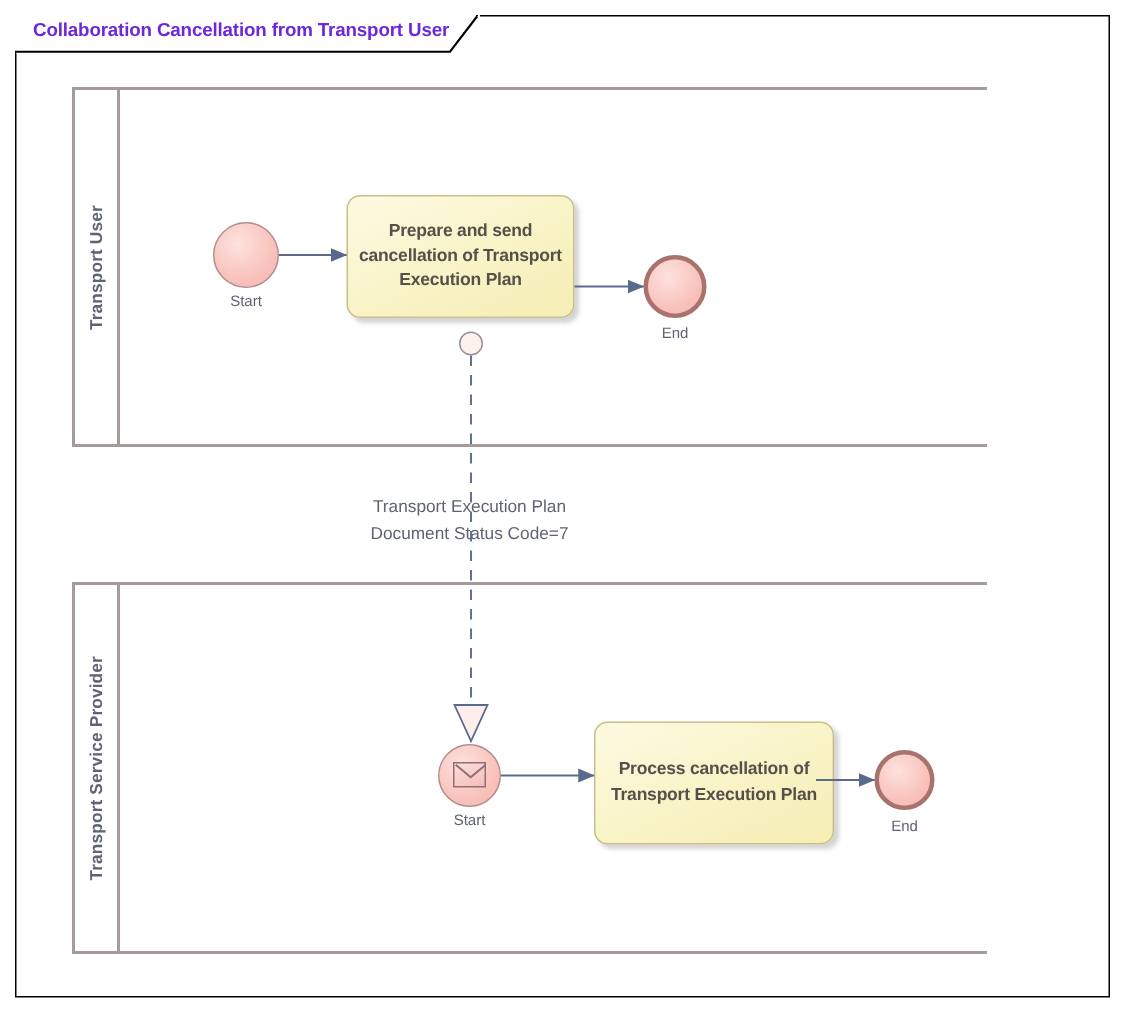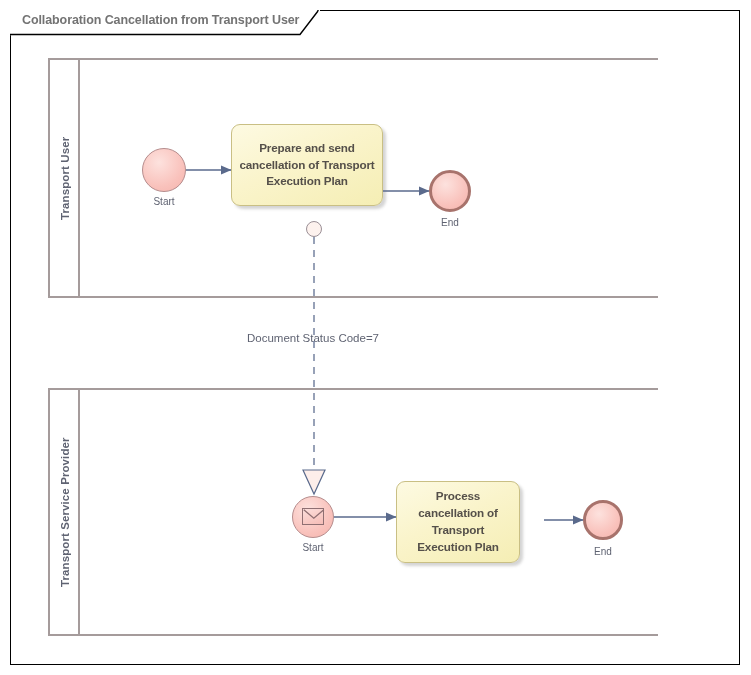--- a/index.html
+++ b/index.html
@@ -47,21 +47,21 @@
     position: absolute;
     left: 0;
     top: 0;
   }
   .title-text {
     position: absolute;
     left: 12px;
     top: 3px;
     font-size: 12.5px;
     font-weight: bold;
-    color: #737373;
+    color: #6d28d9;
     white-space: nowrap;
     letter-spacing: -0.1px;
   }
 
   
   .pool {
     position: absolute;
   }
   .pool-line-top,
   .pool-line-bottom {
@@ -196,51 +196,52 @@
     <div class="pool-line-top" style="top:0; width:610px;"></div>
     <div class="pool-line-bottom" style="top:238px; width:610px;"></div>
     <div class="pool-line-left" style="height:240px;"></div>
     <div class="pool-lane-divider" style="left:30px; top:0; height:240px;"></div>
     <div class="pool-label" style="left:6px; top:0; width:22px; height:240px; line-height:22px;">Transport User</div>
   </div>
 
   <div class="event start" style="left:142px; top:148px; width:44px; height:44px;"></div>
   <div class="event-label" style="left:122px; top:196px; width:84px;">Start</div>
 
-  <div class="task" style="left:231px; top:124px; width:152px; height:82px;">
+  <div class="task" style="left:231px; top:130px; width:152px; height:82px;">
     <div class="task-label">Prepare and send cancellation of Transport Execution Plan</div>
   </div>
 
   <div class="throw-marker" style="left:306px; top:221px; width:16px; height:16px;"></div>
 
   <div class="event end" style="left:429px; top:170px; width:42px; height:42px;"></div>
   <div class="event-label" style="left:408px; top:217px; width:84px;">End</div>
 
   <div class="msg-label" style="left:178px; top:330px; width:270px;">
+    <div>Transport Execution Plan</div>
     <div>Document Status Code=7</div>
   </div>
 
   <div class="pool" style="left:48px; top:388px; width:610px; height:248px;">
     <div class="pool-line-top" style="top:0; width:610px;"></div>
     <div class="pool-line-bottom" style="top:246px; width:610px;"></div>
     <div class="pool-line-left" style="height:248px;"></div>
     <div class="pool-lane-divider" style="left:30px; top:0; height:248px;"></div>
     <div class="pool-label" style="left:6px; top:0; width:22px; height:248px; line-height:22px;">Transport Service Provider</div>
   </div>
 
   <div class="event start" style="left:292px; top:496px; width:42px; height:42px;">
     <div class="envelope" style="left:9px; top:11px; width:22px; height:17px;">
       <svg class="envelope-flap" width="22" height="17" viewBox="0 0 22 17">
         <path d="M 0.8 0.8 L 10.8 9.2 L 20.8 0.8" fill="none" stroke="#8f6f72" stroke-width="1.3"></path>
       </svg>
     </div>
   </div>
   <div class="event-label" style="left:271px; top:542px; width:84px;">Start</div>
 
-  <div class="task" style="left:396px; top:481px; width:124px; height:82px;">
+  <div class="task" style="left:396px; top:481px; width:160px; height:82px;">
     <div class="task-label">Process cancellation of Transport Execution Plan</div>
   </div>
 
   <div class="event end" style="left:583px; top:500px; width:40px; height:40px;"></div>
   <div class="event-label" style="left:561px; top:546px; width:84px;">End</div>
 
   <svg class="svg-layer">
     <defs>
       <marker id="arrow-solid" markerWidth="12" markerHeight="12" refX="10.5" refY="5" orient="auto" markerUnits="userSpaceOnUse">
         <path d="M 0 0.4 L 11 5 L 0 9.6 z" fill="#5a6a8c"></path>

